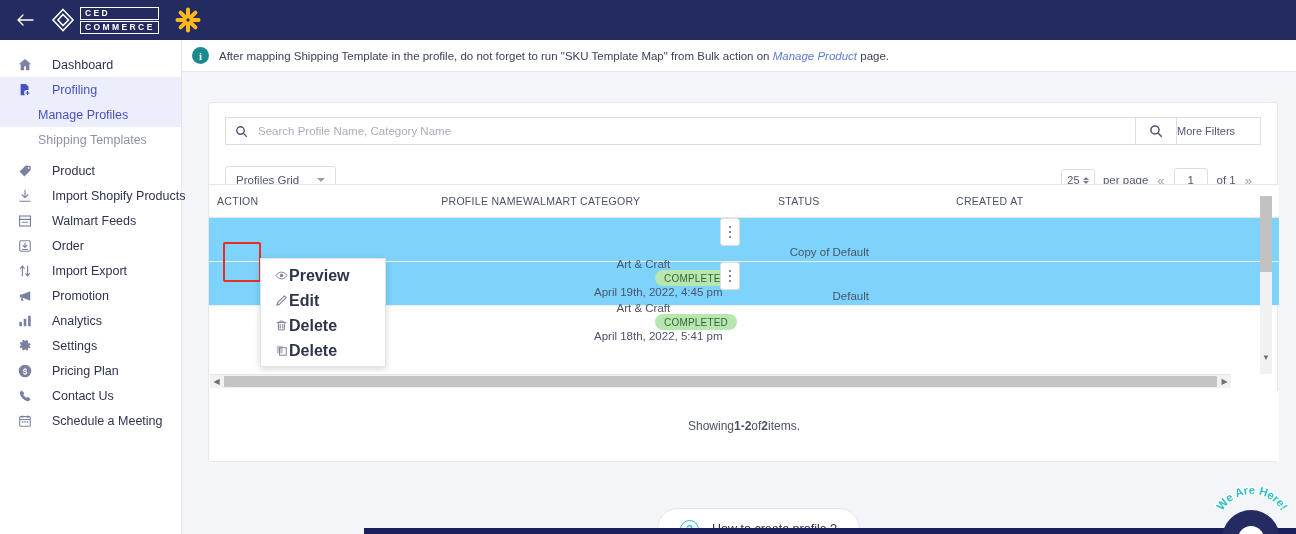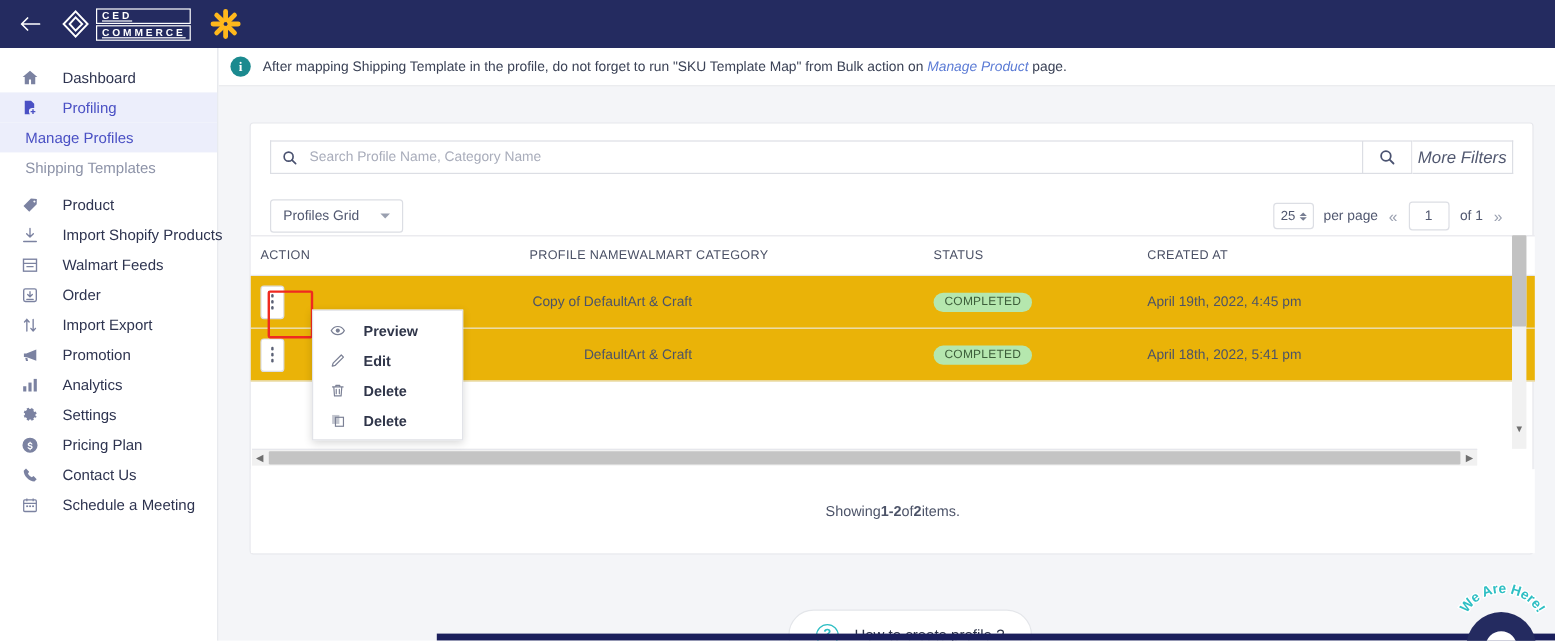--- a/index.html
+++ b/index.html
@@ -17,21 +17,21 @@
     background:#242b60; display:flex; align-items:center;
     z-index: 50;
   }
   .back-arrow { margin-left:12px; width:26px; height:26px; display:flex; align-items:center; justify-content:center;
     color:#ffffff; font-size:17px; cursor:pointer; }
   .ced-logo { display:flex; align-items:center; margin-left:12px; }
   .ced-diamond { width:26px; height:26px; position:relative; }
   .ced-words { display:flex; flex-direction:column; margin-left:4px; }
   .ced-word {
     border:1.4px solid #ffffff; color:#fff; font-size:8.5px; letter-spacing:2.4px;
-    font-weight:700; padding:1px 3px 1px 4px; line-height:9px;text-decoration:underline;
+    font-weight:700; padding:1px 3px 1px 4px; line-height:9px;
   }
   .ced-word.first { margin-bottom:1px; }
   .wm-spark { margin-left:16px; width:26px; height:26px; position:relative; }
   .wm-ray { position:absolute; left:50%; top:50%; width:4px; height:11px; background:#ffb81c;
     border-radius:2px; transform-origin:50% 50%; }
   .topbar-right { margin-left:auto; display:flex; align-items:center; padding-right:14px; }
   .bell { width:26px; height:26px; margin-right:18px; position:relative; cursor:pointer; }
   .avatar { width:30px; height:30px; border-radius:50%; background:#f08a24; }
   .welcome-wrap { margin-left:10px; display:flex; flex-direction:column; }
   .welcome-text { color:#ffffff; font-size:12.5px; font-weight:600; line-height:14px; }
@@ -48,21 +48,21 @@
     margin-bottom:0px;
   }
   .nav-item + .nav-item { margin-top:0; }
   .nav-item .ico { width:22px; height:18px; display:flex; align-items:center; justify-content:center;
     color:#7b82a1; flex:0 0 22px; }
   .nav-item .lbl { font-size:12.5px; color:#2e3450; margin-left:16px; white-space:nowrap; }
   .nav-item.active { background:#eceefb; }
   .nav-item.active .lbl { color:#4a50c4; }
   .nav-item.active .ico { color:#4a50c4; }
   .sub-item {
-    display:flex; align-items:center; height:25px; padding-left:21px; cursor:pointer;
+    display:flex; align-items:center; height:25px; padding-left:38px; cursor:pointer;
   }
   .sub-item .lbl { font-size:12.5px; color:#8d93a8; white-space:nowrap; }
   .sub-item.active { background:#eceefb; }
   .sub-item.active .lbl { color:#4a50c4; }
   .nav-gap { height:6px; }
 
   
   .main {
     position:absolute; top:40px; left:182px; width:1114px; height:494px;
     background:#f4f5f8; overflow:hidden;
@@ -95,22 +95,22 @@
     border:none; outline:none; flex:1; font-size:11.5px; color:#444b61;
     font-family:"Liberation Sans", sans-serif; margin-left:9px; background:transparent;
   }
   .searchbox input::placeholder { color:#a9adbb; }
   .search-btn {
     width:42px; border:1px solid #dcdee4; background:#fff;
     display:flex; align-items:center; justify-content:center; cursor:pointer; color:#4a5270;
   }
   .morefilters-btn {
     width:84px; border:1px solid #dcdee4; border-left:none; background:#fff;
-    display:flex; align-items:center; justify-content:center; cursor:pointer;
-    font-size:14px; color:#515870;font-style:italic;
+    display:flex; align-items:center; justify-content:flex-start; cursor:pointer;
+    font-size:11px; color:#515870;
   }
 
   .toolsrow { display:flex; align-items:center; margin-top:21px; height:28px; }
   .cust-grid {
     border:1px solid #dcdee4; background:#fff; border-radius:3px; height:28px;
     display:flex; align-items:center; padding:0 10px; cursor:pointer;
     font-size:11.5px; color:#515870; min-width:111px; justify-content:space-between;
   }
   .caret-dn {
     width:0;height:0;border-left:4px solid transparent;border-right:4px solid transparent;
@@ -128,36 +128,36 @@
   .spin i.dn { border-top:3.5px solid #767d92; }
   .pager .perpage { margin-left:8px; }
   .chev { margin:0 9px; color:#9aa0b0; font-size:13px; cursor:pointer; }
   .pageno {
     border:1px solid #dcdee4; border-radius:3px; height:24px; width:34px; background:#fff;
     display:flex; align-items:center; justify-content:center; font-size:11.5px; color:#515870;
   }
   .ofn { margin-left:9px; }
 
   
-  .tablewrap { position:absolute; top:93px; left:0; width:1070px; height:178px; }
+  .tablewrap { position:absolute; top:81px; left:0; width:1070px; height:178px; }
   .thead {
     display:flex; height:34px; align-items:center; border-top:1px solid #e6e7ec;
     border-bottom:1px solid #e6e7ec; background:#fff;
   }
   .th { font-size:10.5px; color:#4b5166; letter-spacing:.3px; font-weight:400; }
   .c-action { width:64px; padding-left:8px; }
   .c-name   { width:250px;text-align:right; }
   .c-cat    { width:255px; }
   .c-status { width:178px; }
   .c-created{ width:300px; }
   .sort-asc { display:inline-block; margin-left:5px; width:0;height:0;
     border-left:3.5px solid transparent;border-right:3.5px solid transparent;border-bottom:4.5px solid #6b melhores; }
   .sort-asc { border-bottom-color:#6b7187; }
 
-  .trow { display:flex; align-items:center; height:44px; border-bottom:1px solid #eceef1; background:#eab308; }
+  .trow { display:flex; align-items:center; height:44px; border-bottom:1px solid #eceef1; background:#7dd3fc;flex-direction:column; }
   .td { font-size:11.5px; color:#4c5368; }
   .kebab {
     width:20px; height:28px; border:1px solid #dcdee4; border-radius:3px; background:#fff;
     display:flex; flex-direction:column; align-items:center; justify-content:center; gap:2.5px;
     cursor:pointer;
   }
   .kebab span { width:2.5px; height:2.5px; border-radius:50%; background:#5b6176; display:block; }
   .badge {
     display:inline-block; background:#b5e7ae; color:#3d5e3a; border-radius:9px;
     padding:2.5px 9px; font-size:10px; letter-spacing:.2px;
@@ -185,21 +185,21 @@
   }
   .showing b { font-weight:700; }
 
   
   .dropmenu {
     position:absolute; top:258px; left:260px; width:126px; background:#fff;
     border:1px solid #e2e3e8; box-shadow:0 2px 7px rgba(0,0,0,.16); z-index:45; padding:4px 0 3px 0;
   }
   .dmitem { display:flex; align-items:center; height:25px; padding-left:12px; cursor:pointer; }
   .dmitem .dico { width:16px; display:flex; align-items:center; justify-content:center; color:#7b8095; }
-  .dmitem .dlbl { font-size:12px; color:#2f3549; margin-left:14px; font-weight:700; }
+  .dmitem .dlbl { font-size:16px; color:#2f3549; margin-left:0; font-weight:700; }
 
   
   .howto {
     position:absolute; top:468px; left:475px; height:42px; padding:0 22px;
     background:#ffffff; border:1px solid #e4e6ea; border-radius:21px;
     display:flex; align-items:center; cursor:pointer;
   }
   .howto .qico {
     width:19px;height:19px;border-radius:50%;border:1.6px solid #2fbfc4;color:#2fbfc4;
     display:flex;align-items:center;justify-content:center;font-size:11px;font-weight:700;

